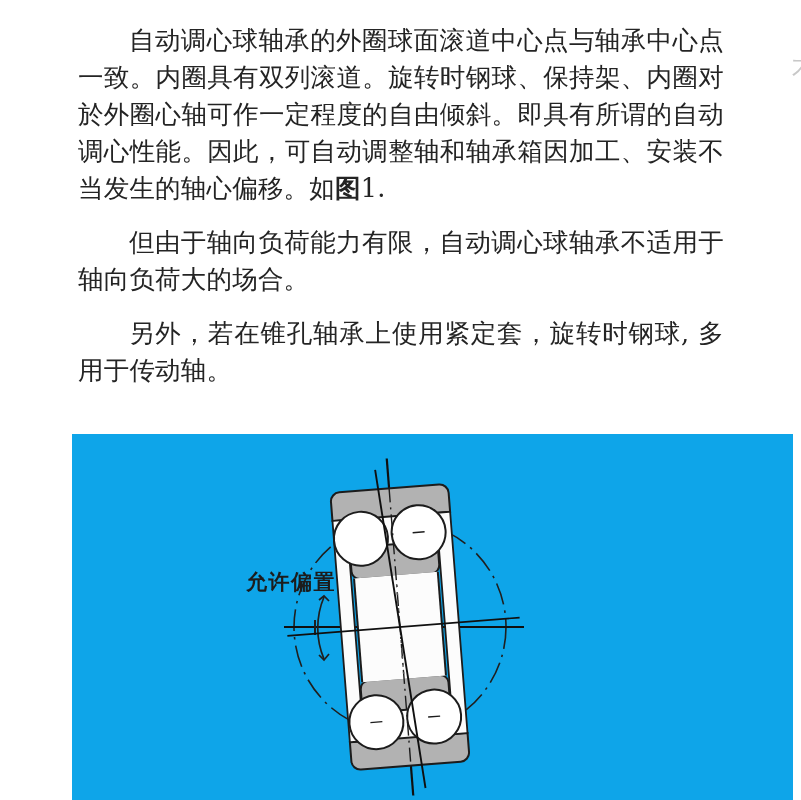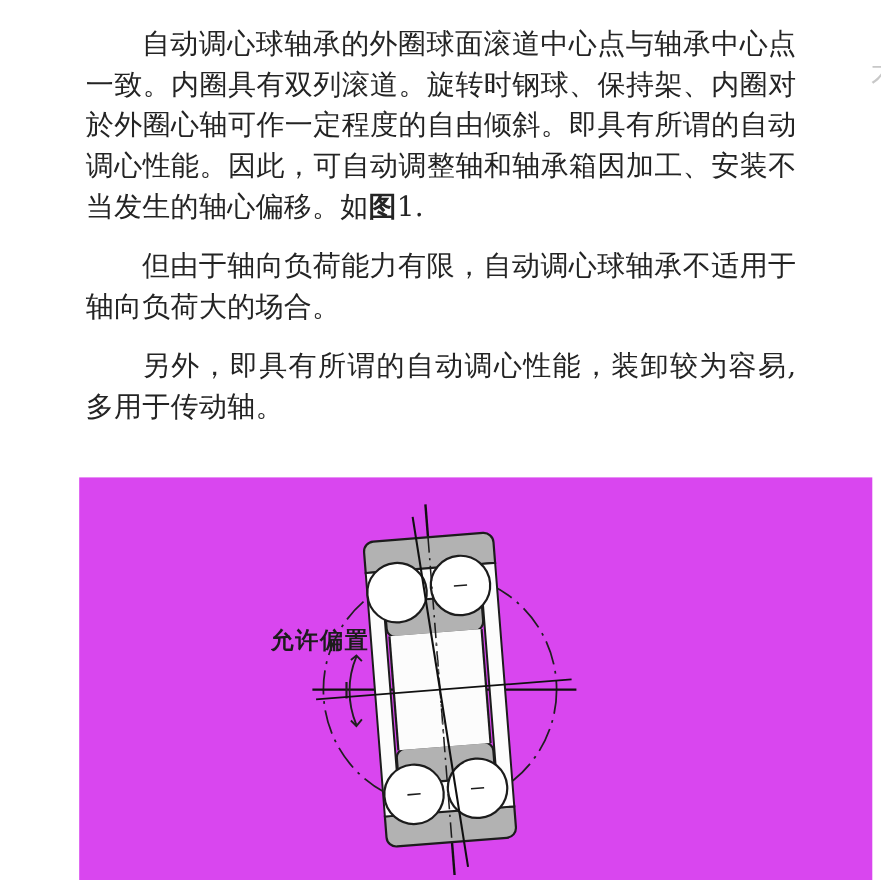--- a/index.html
+++ b/index.html
@@ -54,21 +54,21 @@
     white-space: nowrap;
   }
 
   
   #figure-panel {
     position: absolute;
     left: 72px;
     top: 434px;
     width: 721px;
     height: 366px;
-    background: #d946ef;
+    background: #0ea5e9;
   }
   #figure-svg {
     position: absolute;
     left: 0;
     top: 0;
     width: 721px;
     height: 366px;
     display: block;
   }
   #fig-label {
@@ -86,21 +86,21 @@
 </style>
 </head>
 <body>
 
 <div id="article">
 
   <p class="para p1"><span>自动调心球轴承的外圈球面滚道中心点与轴承中心点一致。内圈具有双列滚道。旋转时钢球、保持架、内圈对於外圈心轴可作一定程度的自由倾斜。即具有所谓的自动调心性能。因此，可自动调整轴和轴承箱因加工、安装不当发生的轴心偏移。如</span><b>图</b><span>1.</span></p>
 
   <p class="para p2">但由于轴向负荷能力有限，自动调心球轴承不适用于轴向负荷大的场合。</p>
 
-  <p class="para p3">另外，即具有所谓的自动调心性能，装卸较为容易, 多用于传动轴。</p>
+  <p class="para p3">另外，若在锥孔轴承上使用紧定套，旋转时钢球, 多用于传动轴。</p>
 
 </div>
 
 <div id="edge-sliver">不</div>
 
 <div id="figure-panel">
 
   <svg id="figure-svg" viewBox="0 0 721 366">
 
     <circle cx="328" cy="193" r="106" fill="none" stroke="#1f1f1f" stroke-width="1.6" stroke-dasharray="22 6 2.5 6" stroke-linecap="butt"></circle>

